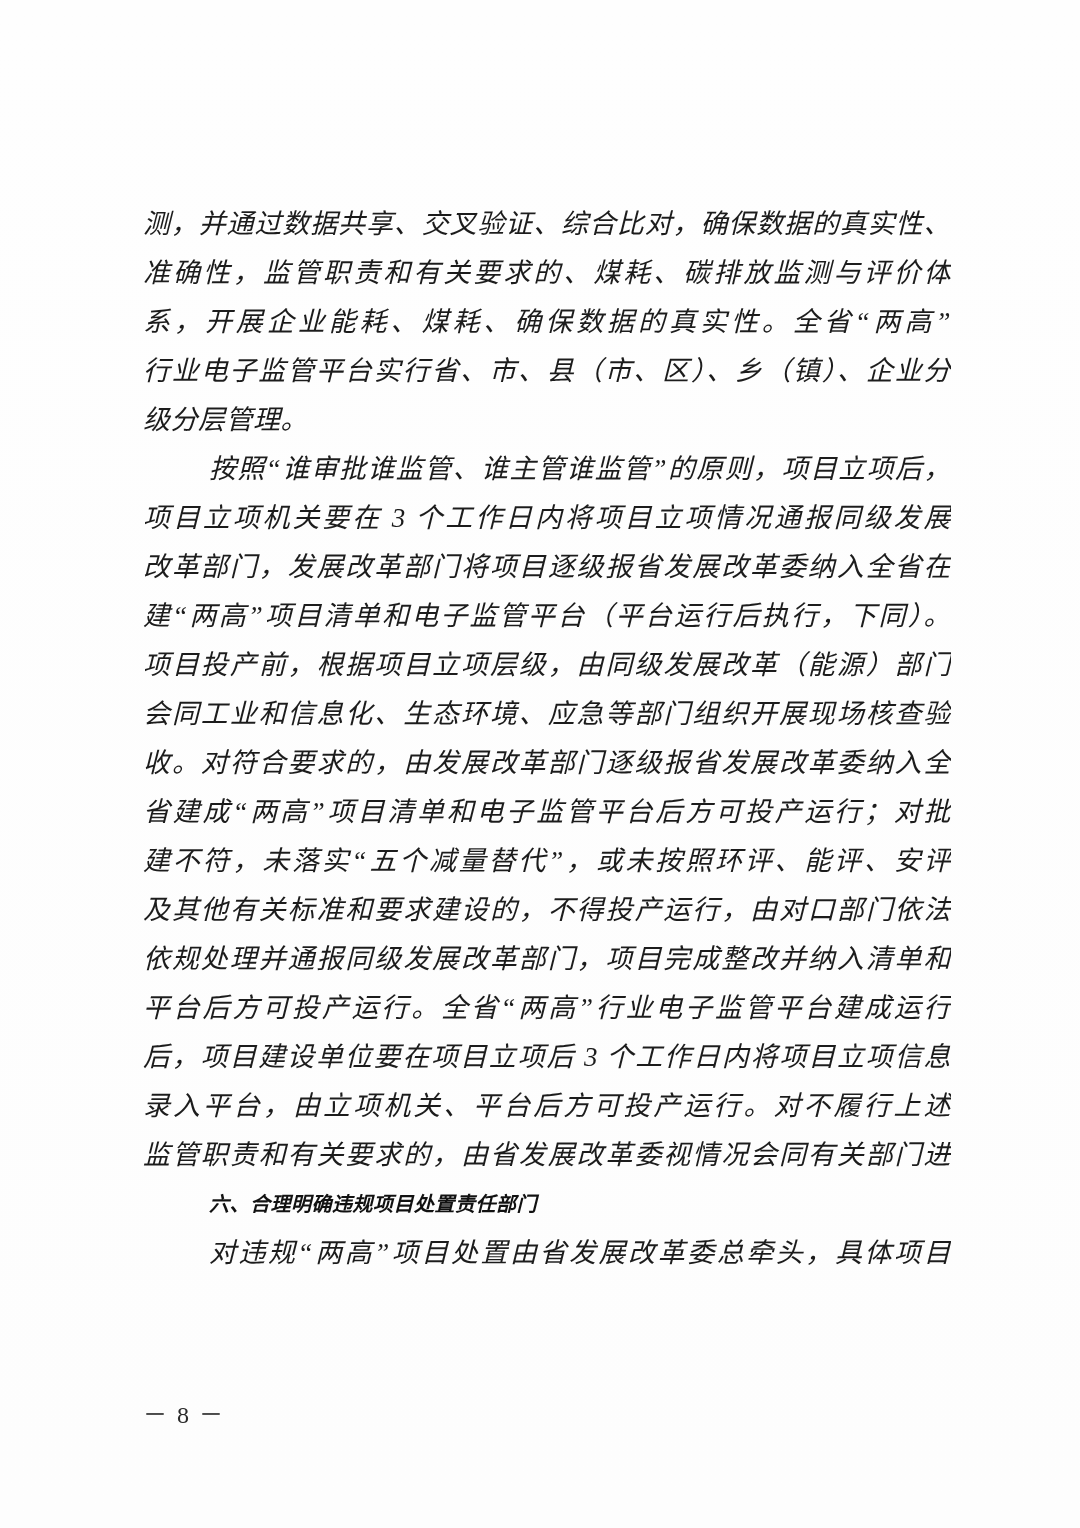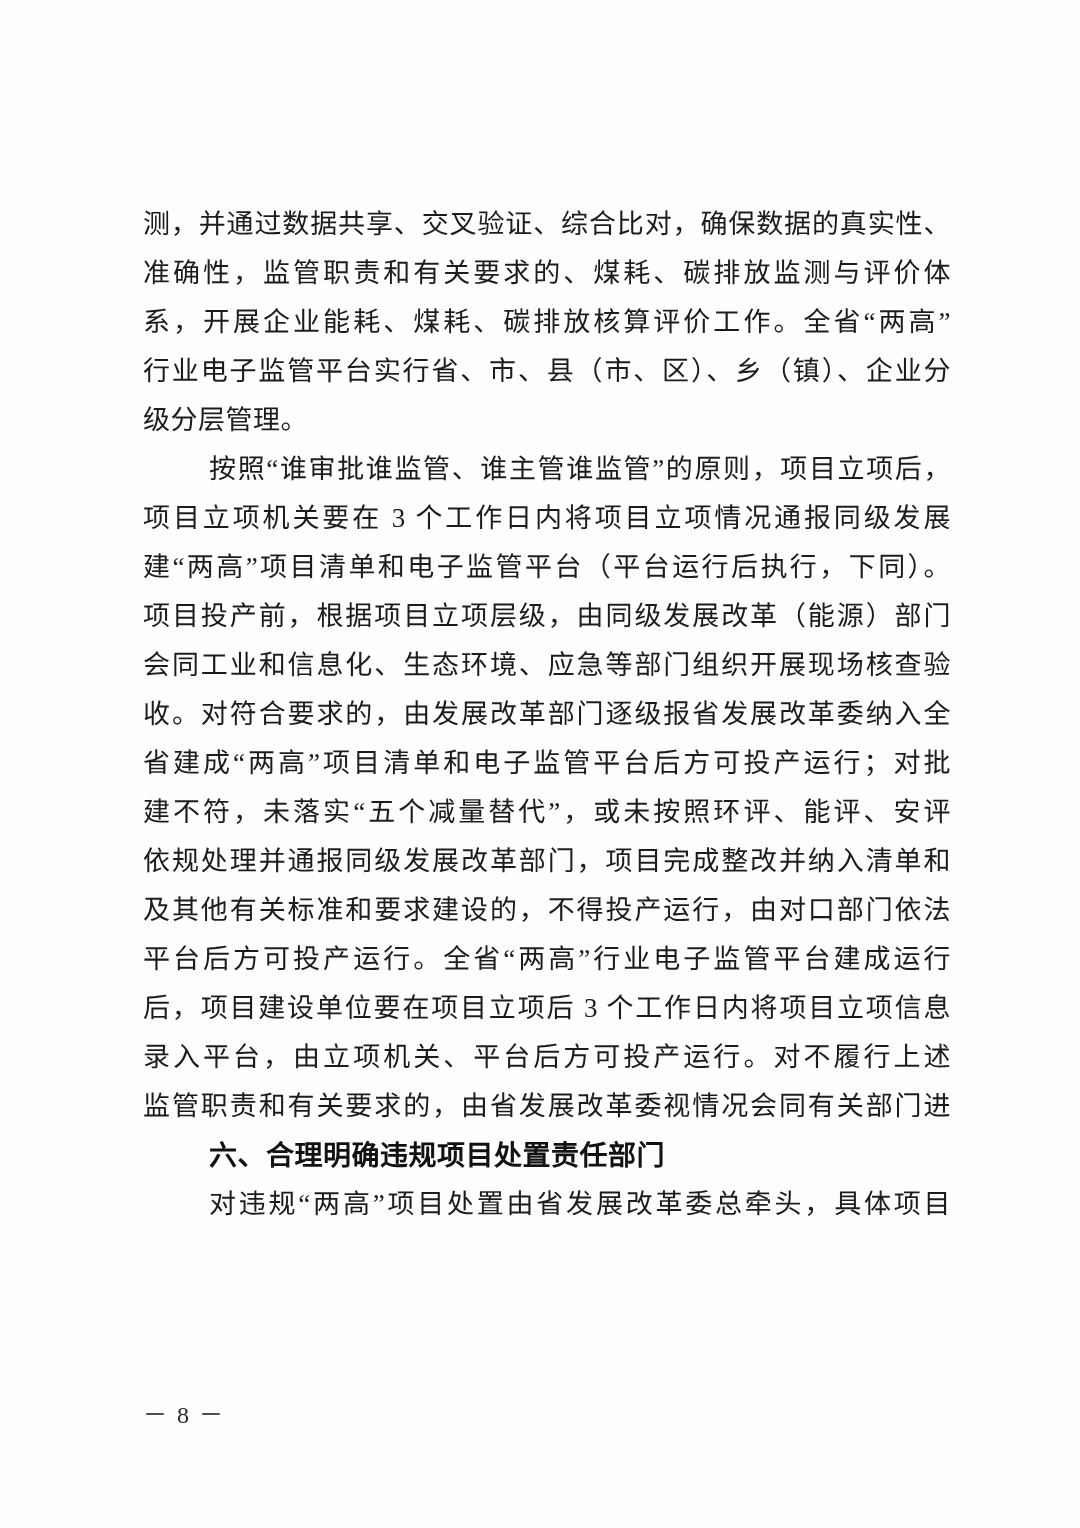--- a/index.html
+++ b/index.html
@@ -24,30 +24,31 @@
   .line {
     font-size: 27px;
     height: 49px;
     line-height: 49px;
     letter-spacing: 0.5px;
     text-align: justify;
     text-align-last: justify;
     text-justify: inter-character;
     overflow: hidden;
     white-space: nowrap;
+    font-style: italic;
   }
   .line.para-end {
     text-align: center;
     text-align-last: left;
   }
   .line.para-indent { text-indent: 66px; }
   .line.heading {
     font-family: "Liberation Sans", sans-serif;
     font-weight: 700;
-    font-size: 28px;
+    font-size: 20px;
     color: #111111;
     text-align: left;
     text-align-last: left;
   }
   .page-number {
     position: absolute;
     left: 143px; top: 1398px;
     font-size: 24px;
     line-height: 34px;
     color: #2a2a2a;
@@ -56,33 +57,34 @@
   }
 </style>
 </head>
 <body>
 
 <div class="page">
 
   <div class="doc-body">
     <div class="line">测，并通过数据共享、交叉验证、综合比对，确保数据的真实性、</div>
     <div class="line">准确性，监管职责和有关要求的、煤耗、碳排放监测与评价体</div>
-    <div class="line">系，开展企业能耗、煤耗、碳排放核算评价工作。全省“两高”</div>
+    <div class="line">系，开展企业能耗、煤耗、确保数据的真实性。全省“两高”</div>
     <div class="line">行业电子监管平台实行省、市、县（市、区）、乡（镇）、企业分</div>
     <div class="line para-end">级分层管理。</div>
     <div class="line para-indent">按照“谁审批谁监管、谁主管谁监管”的原则，项目立项后，</div>
     <div class="line">项目立项机关要在 3 个工作日内将项目立项情况通报同级发展</div>
+    <div class="line">改革部门，发展改革部门将项目逐级报省发展改革委纳入全省在</div>
     <div class="line">建“两高”项目清单和电子监管平台（平台运行后执行，下同）。</div>
     <div class="line">项目投产前，根据项目立项层级，由同级发展改革（能源）部门</div>
     <div class="line">会同工业和信息化、生态环境、应急等部门组织开展现场核查验</div>
     <div class="line">收。对符合要求的，由发展改革部门逐级报省发展改革委纳入全</div>
     <div class="line">省建成“两高”项目清单和电子监管平台后方可投产运行；对批</div>
     <div class="line">建不符，未落实“五个减量替代”，或未按照环评、能评、安评</div>
+    <div class="line">及其他有关标准和要求建设的，不得投产运行，由对口部门依法</div>
     <div class="line">依规处理并通报同级发展改革部门，项目完成整改并纳入清单和</div>
-    <div class="line">及其他有关标准和要求建设的，不得投产运行，由对口部门依法</div>
     <div class="line">平台后方可投产运行。全省“两高”行业电子监管平台建成运行</div>
     <div class="line">后，项目建设单位要在项目立项后 3 个工作日内将项目立项信息</div>
     <div class="line">录入平台，由立项机关、平台后方可投产运行。对不履行上述</div>
     <div class="line">监管职责和有关要求的，由省发展改革委视情况会同有关部门进</div>
     <div class="line heading para-indent">六、合理明确违规项目处置责任部门</div>
     <div class="line para-indent">对违规“两高”项目处置由省发展改革委总牵头，具体项目</div>
   </div>
 
   <div class="page-number">－ 8 －</div>
 

